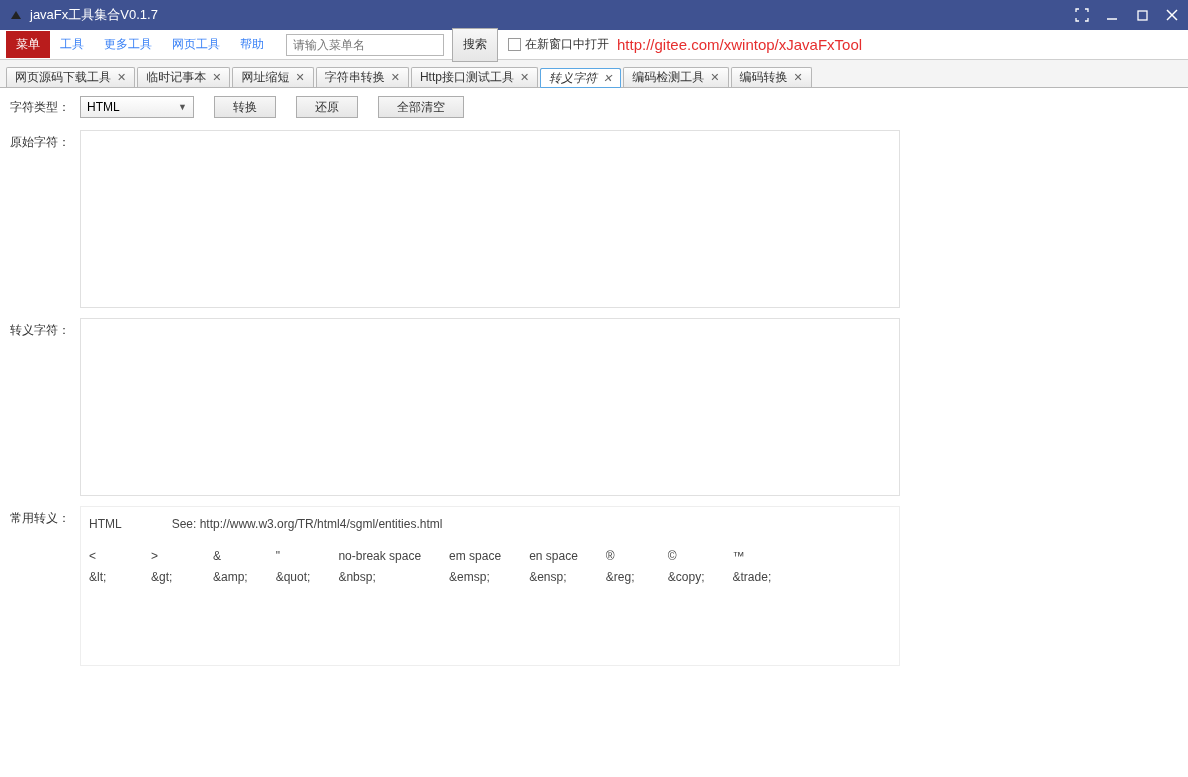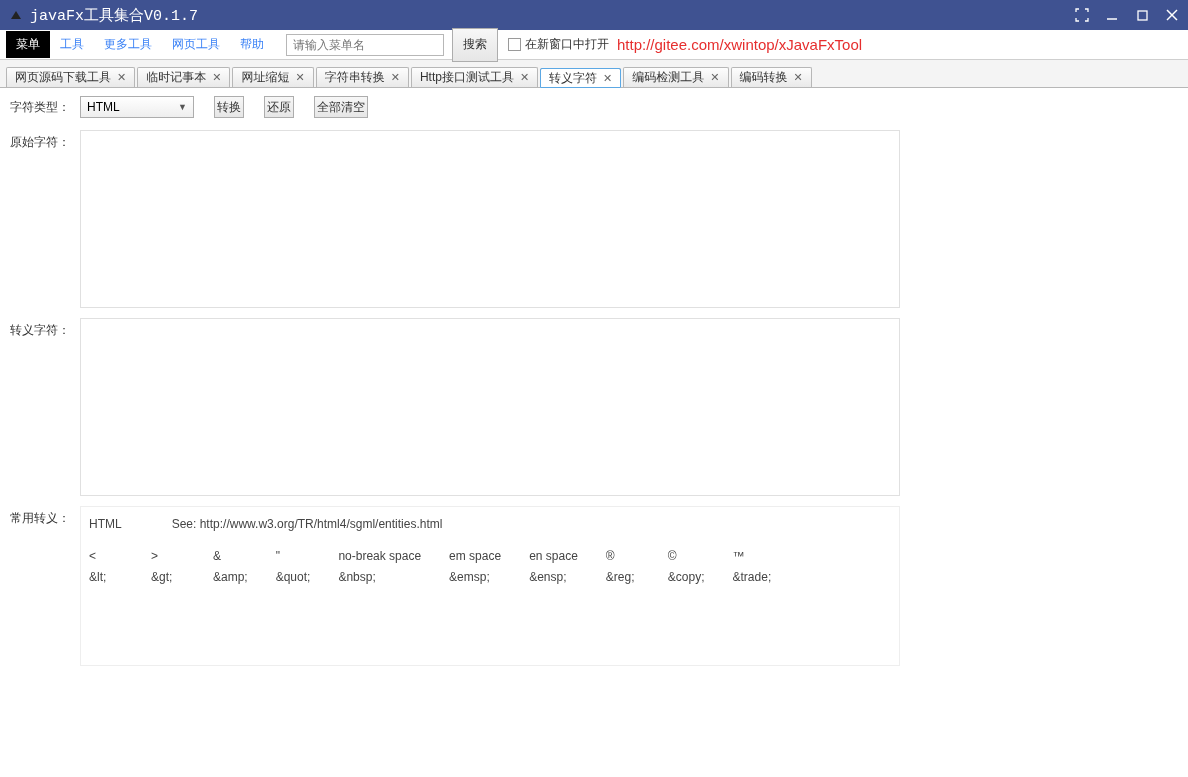--- a/index.html
+++ b/index.html
@@ -1,43 +1,43 @@
 <!DOCTYPE html>
 <html><head>
 <meta charset="utf-8">
 <style>
 * { margin: 0; padding: 0; box-sizing: border-box; font-family: "Microsoft YaHei", Arial, sans-serif; font-size: 12px; }
 body { background: #fff; width: 1188px; height: 777px; overflow: hidden; }
 
 .titlebar { background: #3f5291; height: 30px; display: flex; align-items: center; padding: 0 8px; color: #fff; }
 .titlebar .icon { width: 16px; height: 16px; margin-right: 6px; display:flex; align-items:center; justify-content:center;}
-.titlebar .title { flex: 1; font-size: 15px; font-family: Liberation Mono, monospace; }
+.titlebar .title { flex: 1; font-size: 13px; }
 .titlebar .win-btns { display: flex; gap: 14px; align-items: center; }
 .titlebar .win-btn { width: 16px; height: 16px; display: flex; align-items: center; justify-content: center; cursor: pointer; }
 
 .menubar { background: #fff; height: 30px; display: flex; align-items: center; border-bottom: 1px solid #cfcfcf; padding-left: 6px; gap: 0; }
 .menubar .menu-item { padding: 5px 10px; cursor: pointer; color: #3b82f6; font-size: 12px; }
-.menubar .menu-item.active { background: #000000; color: #fff; }
+.menubar .menu-item.active { background: #b91c1c; color: #fff; }
 .menubar .search-box { margin-left: 12px; width: 158px; height: 22px; border: 1px solid #b7b7b7; padding: 0 6px; color: #999; background:#fff;}
 .menubar .btn { margin-left: 8px; height: 34px; padding: 0 10px; border: 1px solid #adadad; background: linear-gradient(#f7f7f7,#e6e6e6); cursor: pointer; color:#333;}
 .menubar .checkbox-wrap { display: flex; align-items: center; margin-left: 10px; gap: 4px; color:#333;}
 .menubar .checkbox { width: 13px; height: 13px; border: 1px solid #9a9a9a; background:#fff;}
 .menubar .link { margin-left: 8px; color: #e62e2e; text-decoration: none; font-size: 15px; }
 
 .tabbar { background: #f4f4f4; height: 28px; display: flex; align-items: flex-end; padding-left: 6px; border-bottom: 1px solid #b7b7b7; }
 .tab { display: flex; align-items: center; height: 20px; padding: 0 8px; border: 1px solid #b7b7b7; border-bottom: none; background: linear-gradient(#fdfdfd,#e9e9e9); margin-right: 2px; cursor: pointer; color:#333; font-size:12px; border-radius: 2px 2px 0 0; position:relative;}
-.tab.active { background: #fff; border-bottom: 1px solid #fff; margin-bottom:-1px; outline: 1px solid #5ca8e4; outline-offset:-1px;}
+.tab.active { background: #fff; border-bottom: 1px solid #fff; margin-bottom:-1px; outline: 1px solid #5ca8e4; outline-offset:-1px;font-style:italic;}
 .tab .x { margin-left: 6px; color: #666; font-size: 11px;}
 
 .content { padding: 8px 10px; }
 .row1 { display: flex; align-items: center; gap: 10px; margin-bottom: 12px; }
 .row1 label { color: #333; }
 .combo { width: 114px; height: 22px; border: 1px solid #adadad; background: linear-gradient(#fff,#eee); display: flex; align-items: center; justify-content: space-between; padding: 0 6px; cursor: pointer; }
 .combo .arrow { font-size: 9px; color:#555;}
-.action-btn { height: 22px; padding: 0 2px; border: 1px solid #adadad; background: linear-gradient(#f7f7f7,#e6e6e6); cursor: pointer; color:#333; margin-left:10px;}
+.action-btn { height: 22px; padding: 0 18px; border: 1px solid #adadad; background: linear-gradient(#f7f7f7,#e6e6e6); cursor: pointer; color:#333; margin-left:10px;}
 
 .field-row { display: flex; margin-bottom: 10px; }
 .field-label { width: 70px; padding-top: 4px; color: #333; }
 .textarea { flex: 1; max-width: 820px; border: 1px solid #e0e0e0; background: #fff; resize: none; font-family: inherit; padding:4px;}
 .ta1 { height: 178px; }
 .ta2 { height: 178px; }
 .reference { flex:1; max-width: 820px; background: #fff; border: 1px solid #eee; padding: 8px; height: 160px; color:#444; line-height:1.5;}
 .ref-head { display:flex; gap:50px; margin-bottom:14px;}
 .ref-table { display:flex; gap:28px;}
 .ref-col { display:flex; flex-direction:column; align-items:flex-start; gap:3px; min-width:34px;}

